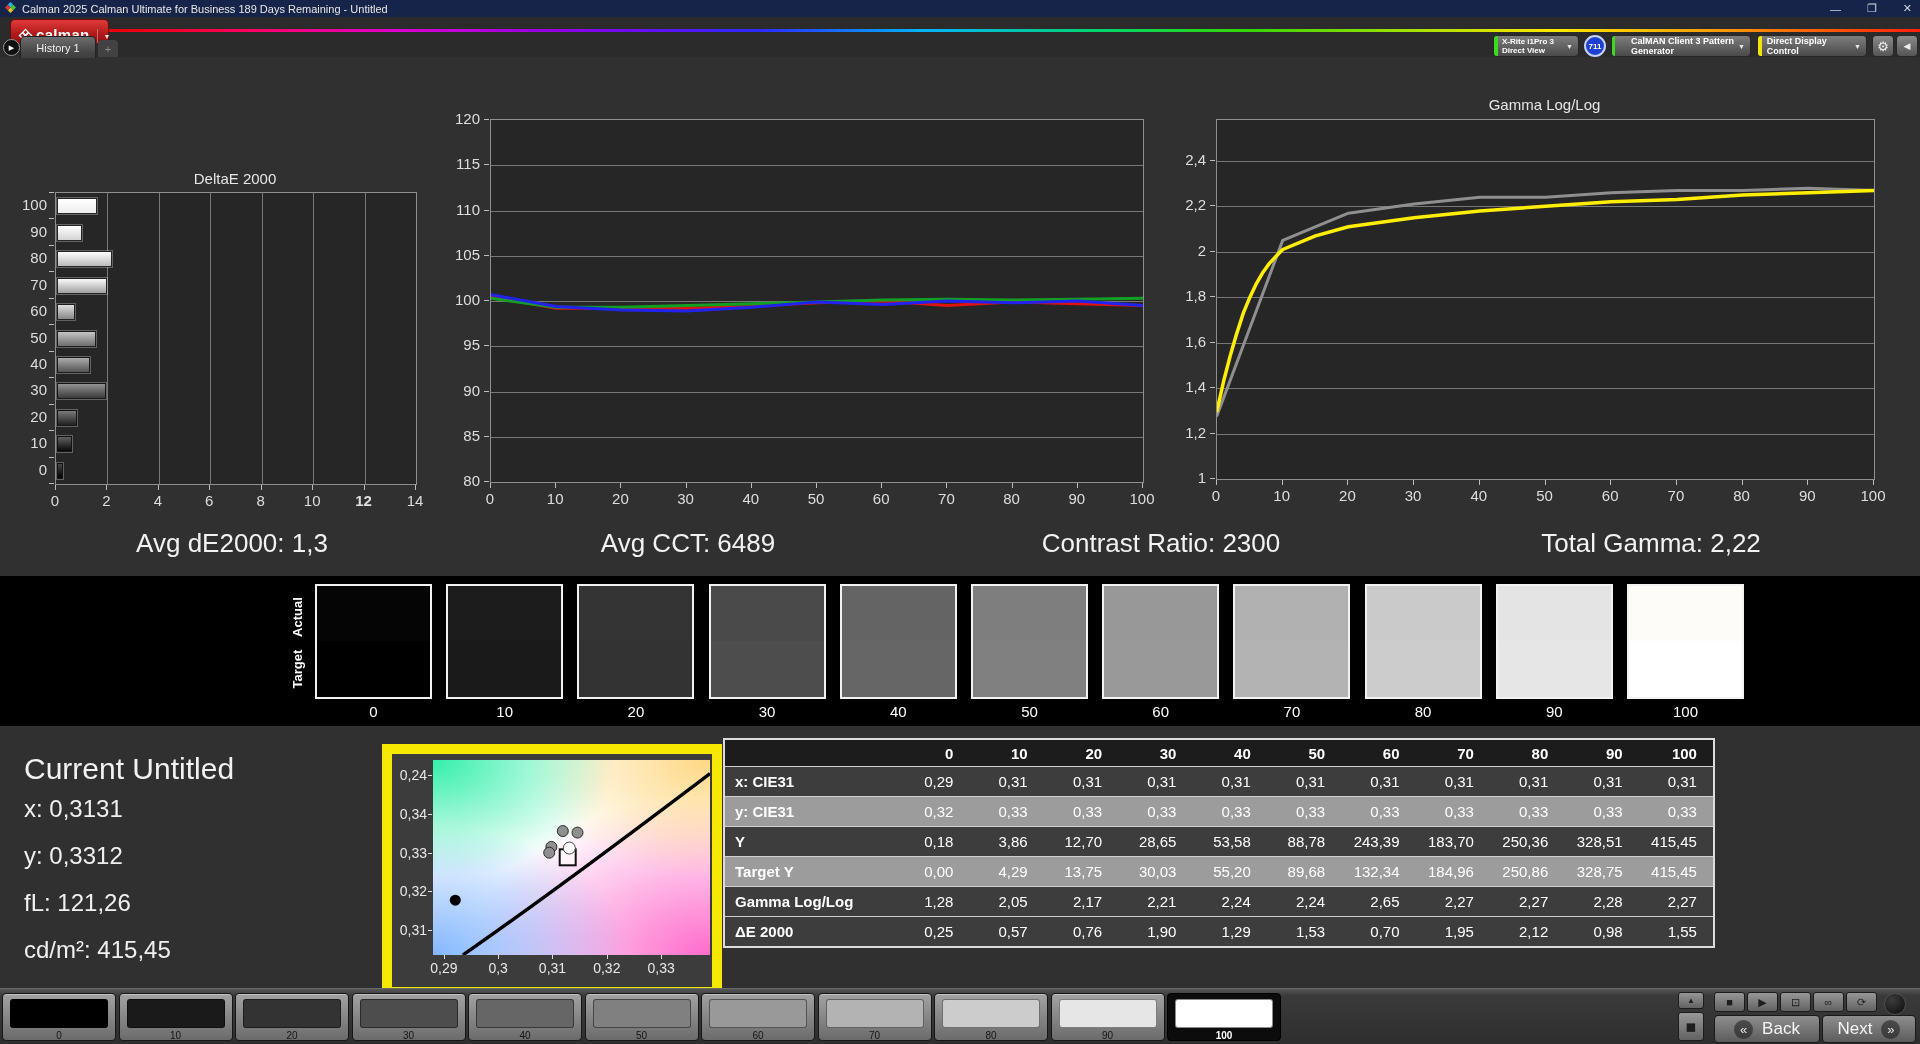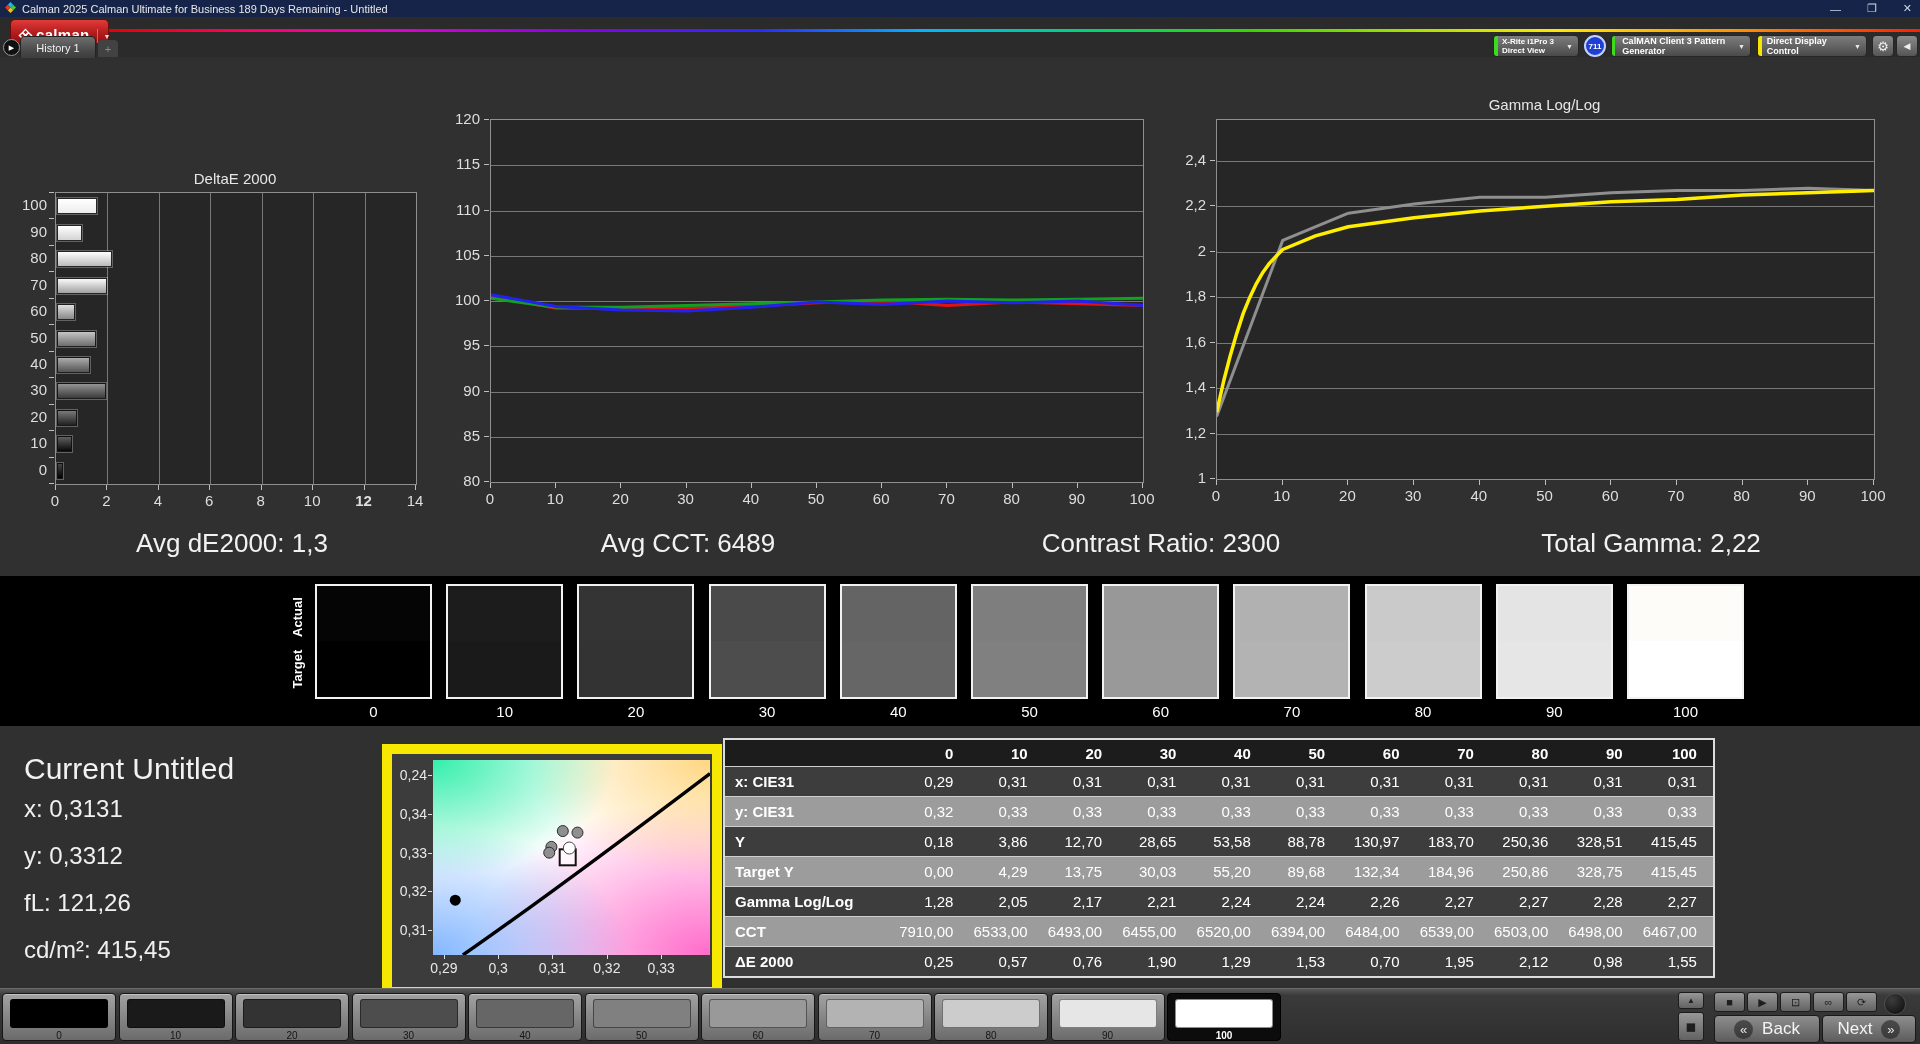--- a/index.html
+++ b/index.html
@@ -25,21 +25,21 @@
         color:#f0f0f0;font-size:11px;display:flex;align-items:center;justify-content:center;}
   #tab-plus{position:absolute;left:98px;top:23px;width:20px;height:17px;border-radius:4px 4px 0 0;background:#424242;color:#8a8a8a;font-size:11px;display:flex;align-items:center;justify-content:center;}
   .hdr-dd{position:absolute;top:18px;height:22px;background:linear-gradient(#7d7d7d,#4a4a4a);
           border:1px solid #262626;border-radius:4px;color:#fff;display:flex;align-items:center;box-sizing:border-box;}
   .hdr-dd .bar{width:4px;align-self:stretch;border-radius:3px 0 0 3px;}
   .hdr-dd .caret{font-size:7px;color:#e8e8e8;margin:0 5px 0 auto;}
   #dd-meter{left:1493px;width:86px;}
   #dd-meter .lines{font-size:8px;line-height:9px;margin-left:4px;font-weight:bold;}
   #badge-711{position:absolute;left:1584px;top:18px;width:18px;height:18px;border-radius:50%;background:#1d3fd4;border:2px solid #c4d0ff;color:#fff;font-size:8px;font-weight:bold;display:flex;align-items:center;justify-content:center;}
   #dd-pattern{left:1611px;width:140px;font-size:9px;font-weight:bold;}
-  #dd-pattern .lbl{margin-left:7px;}
+  #dd-pattern .lbl{margin-left:16px;}
   #dd-display{left:1757px;width:110px;font-size:9px;font-weight:bold;}
   #dd-display .lbl{margin-left:5px;}
   .sqbtn{position:absolute;top:18px;width:22px;height:22px;border-radius:4px;background:linear-gradient(#8a8a8a,#555);border:1px solid #262626;color:#eee;display:flex;align-items:center;justify-content:center;box-sizing:border-box;}
   #btn-gear{left:1872px;font-size:13px;}
   #btn-collapse{left:1896px;font-size:9px;}
   
   #heading{position:absolute;left:30px;top:70px;font-size:42px;color:#f2f2f2;letter-spacing:.5px;}
   .plot{position:absolute;background:#262626;border:1px solid #8f8f8f;box-sizing:content-box;}
   #de-plot{left:55px;top:192px;width:360px;height:291px;}
   #rgb-plot{left:490px;top:119px;width:652px;height:362px;}
@@ -333,21 +333,21 @@
         <div class="tcell">0,33</div>
       </div>
       <div class="trow dark">
         <div class="tlabel">Y</div>
         <div class="tcell">0,18</div>
         <div class="tcell">3,86</div>
         <div class="tcell">12,70</div>
         <div class="tcell">28,65</div>
         <div class="tcell">53,58</div>
         <div class="tcell">88,78</div>
-        <div class="tcell">130,97</div>
+        <div class="tcell">243,39</div>
         <div class="tcell">183,70</div>
         <div class="tcell">250,36</div>
         <div class="tcell">328,51</div>
         <div class="tcell">415,45</div>
       </div>
       <div class="trow light">
         <div class="tlabel">Target Y</div>
         <div class="tcell">0,00</div>
         <div class="tcell">4,29</div>
         <div class="tcell">13,75</div>
@@ -361,39 +361,25 @@
         <div class="tcell">415,45</div>
       </div>
       <div class="trow dark">
         <div class="tlabel">Gamma Log/Log</div>
         <div class="tcell">1,28</div>
         <div class="tcell">2,05</div>
         <div class="tcell">2,17</div>
         <div class="tcell">2,21</div>
         <div class="tcell">2,24</div>
         <div class="tcell">2,24</div>
-        <div class="tcell">2,26</div>
+        <div class="tcell">2,65</div>
         <div class="tcell">2,27</div>
         <div class="tcell">2,27</div>
         <div class="tcell">2,28</div>
         <div class="tcell">2,27</div>
-      </div>
-      <div class="trow light">
-        <div class="tlabel">CCT</div>
-        <div class="tcell">7910,00</div>
-        <div class="tcell">6533,00</div>
-        <div class="tcell">6493,00</div>
-        <div class="tcell">6455,00</div>
-        <div class="tcell">6520,00</div>
-        <div class="tcell">6394,00</div>
-        <div class="tcell">6484,00</div>
-        <div class="tcell">6539,00</div>
-        <div class="tcell">6503,00</div>
-        <div class="tcell">6498,00</div>
-        <div class="tcell">6467,00</div>
       </div>
       <div class="trow dark">
         <div class="tlabel">ΔE 2000</div>
         <div class="tcell">0,25</div>
         <div class="tcell">0,57</div>
         <div class="tcell">0,76</div>
         <div class="tcell">1,90</div>
         <div class="tcell">1,29</div>
         <div class="tcell">1,53</div>
         <div class="tcell">0,70</div>

